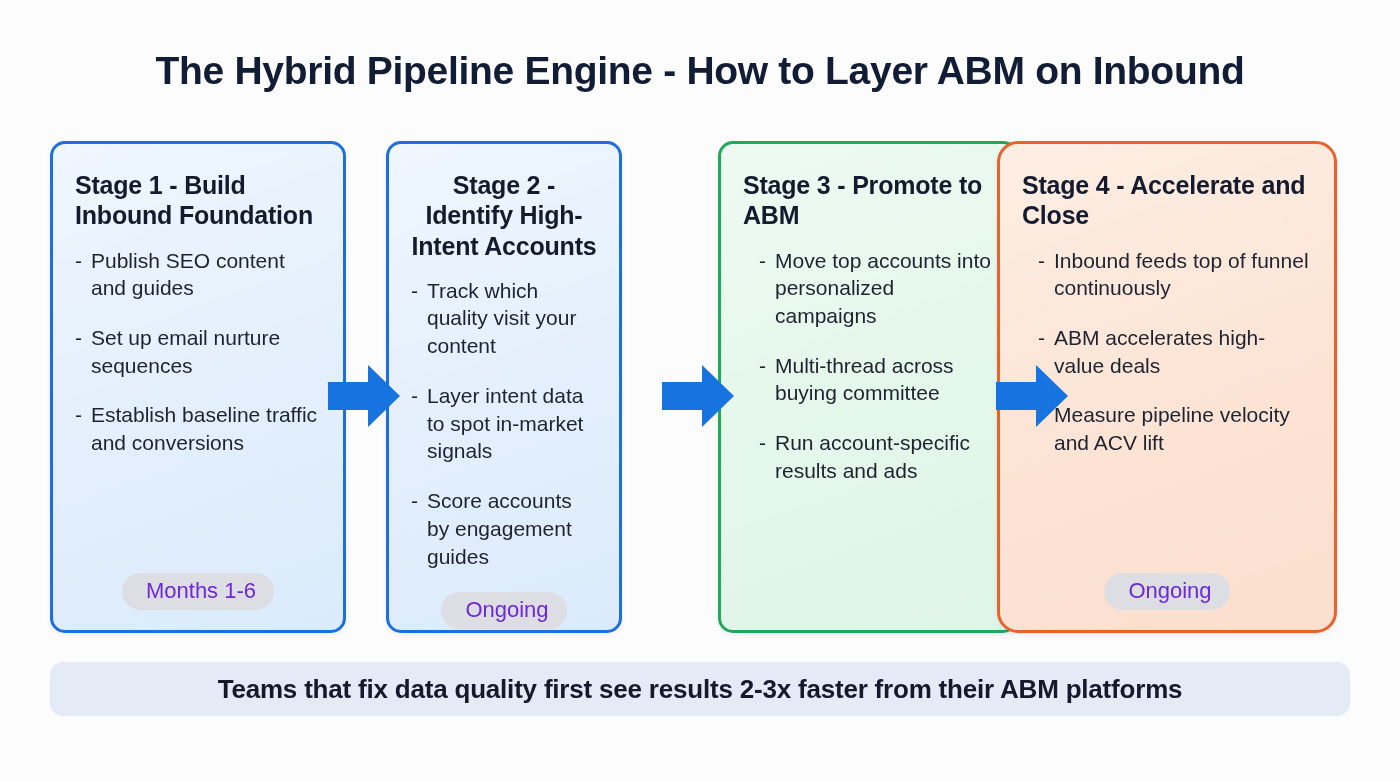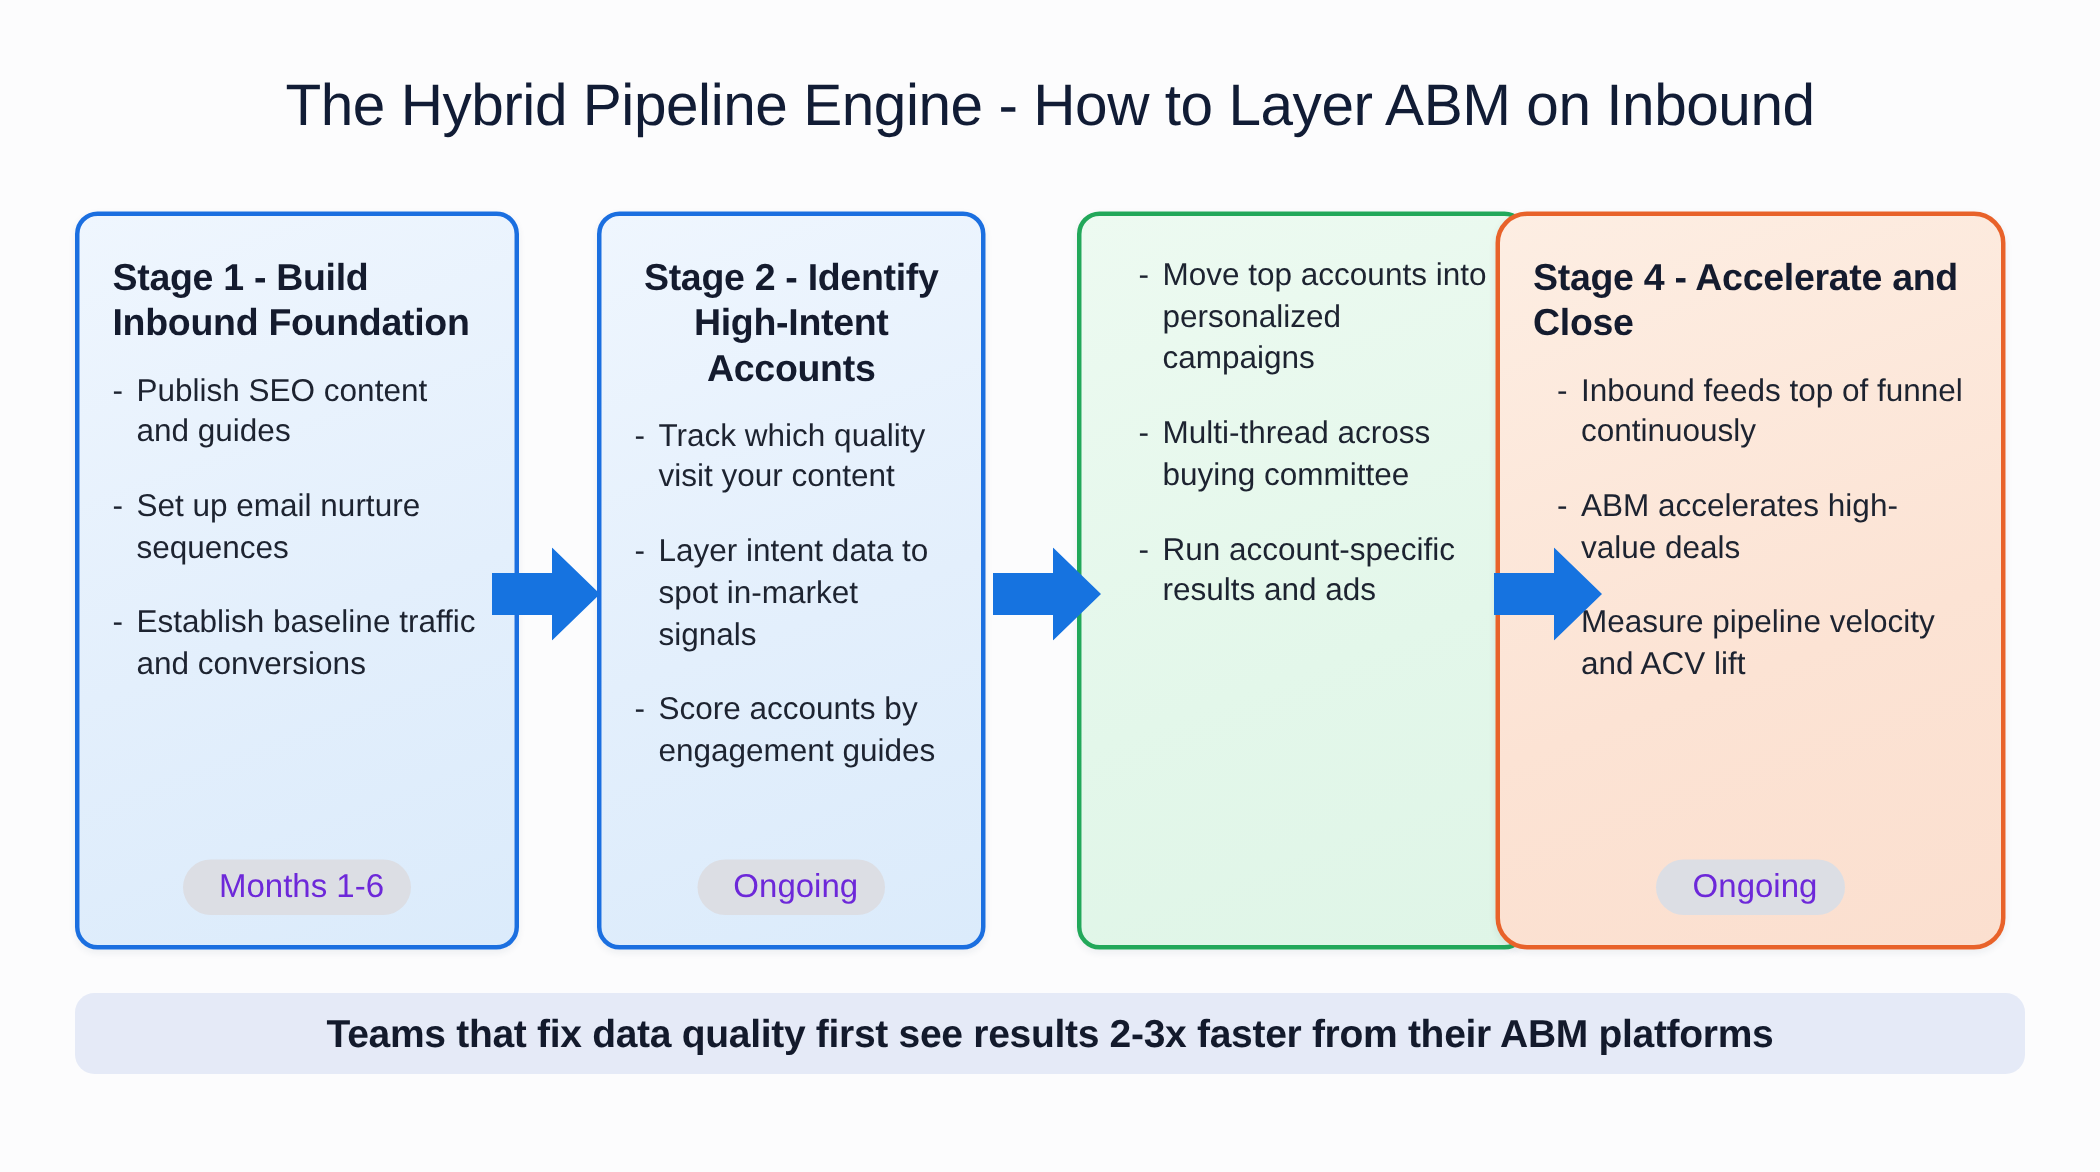--- a/index.html
+++ b/index.html
@@ -17,21 +17,21 @@
   }
 
   
   .page-title {
     position: absolute;
     left: 0;
     top: 50px;
     width: 1400px;
     text-align: center;
     font-size: 39px;
-    font-weight: normal;
+    font-weight: bold;
     color: #111c35;
     letter-spacing: -0.3px;
     line-height: 1.1;
   }
 
   
   .stage-row {
     position: absolute;
     left: 50px;
     top: 141px;
@@ -48,21 +48,21 @@
     border: 3px solid #1b6fe0;
     box-sizing: border-box;
     padding: 26px 22px 18px 22px;
     display: flex;
     flex-direction: column;
     box-shadow: 0 2px 5px rgba(30, 50, 90, 0.07);
     align-items: center;
   }
 
   .stage-card.c1 { left: 0px;    width: 296px; }
-  .stage-card.c2 { left: 336px;  width: 259px; margin-left: 12px; }
+  .stage-card.c2 { left: 336px;  width: 236px; }
   .stage-card.c3 { left: 668px;  width: 300px; }
   .stage-card.c4 { left: 947px; width: 340px; border-radius: 21px; }
 
   
   .theme-blue {
     border-color: #1b6fe0;
     background: linear-gradient(160deg, #eff6fe 0%, #e3effc 55%, #dbebfb 100%);
   }
   .theme-green {
     border-color: #22a85a;
@@ -198,20 +198,21 @@
         <span class="dash">-</span>
         <span class="btext">Score accounts by engagement guides</span>
       </li>
     </ul>
     <div class="badge-wrap">
       <span class="badge">Ongoing</span>
     </div>
   </div>
 
   <div class="stage-card c3 theme-green">
+    <div class="card-title">Stage 3 - Promote to ABM</div>
     <ul class="bullets indent">
       <li class="bullet">
         <span class="dash">-</span>
         <span class="btext">Move top accounts into personalized campaigns</span>
       </li>
       <li class="bullet">
         <span class="dash">-</span>
         <span class="btext">Multi-thread across buying committee</span>
       </li>
       <li class="bullet">

